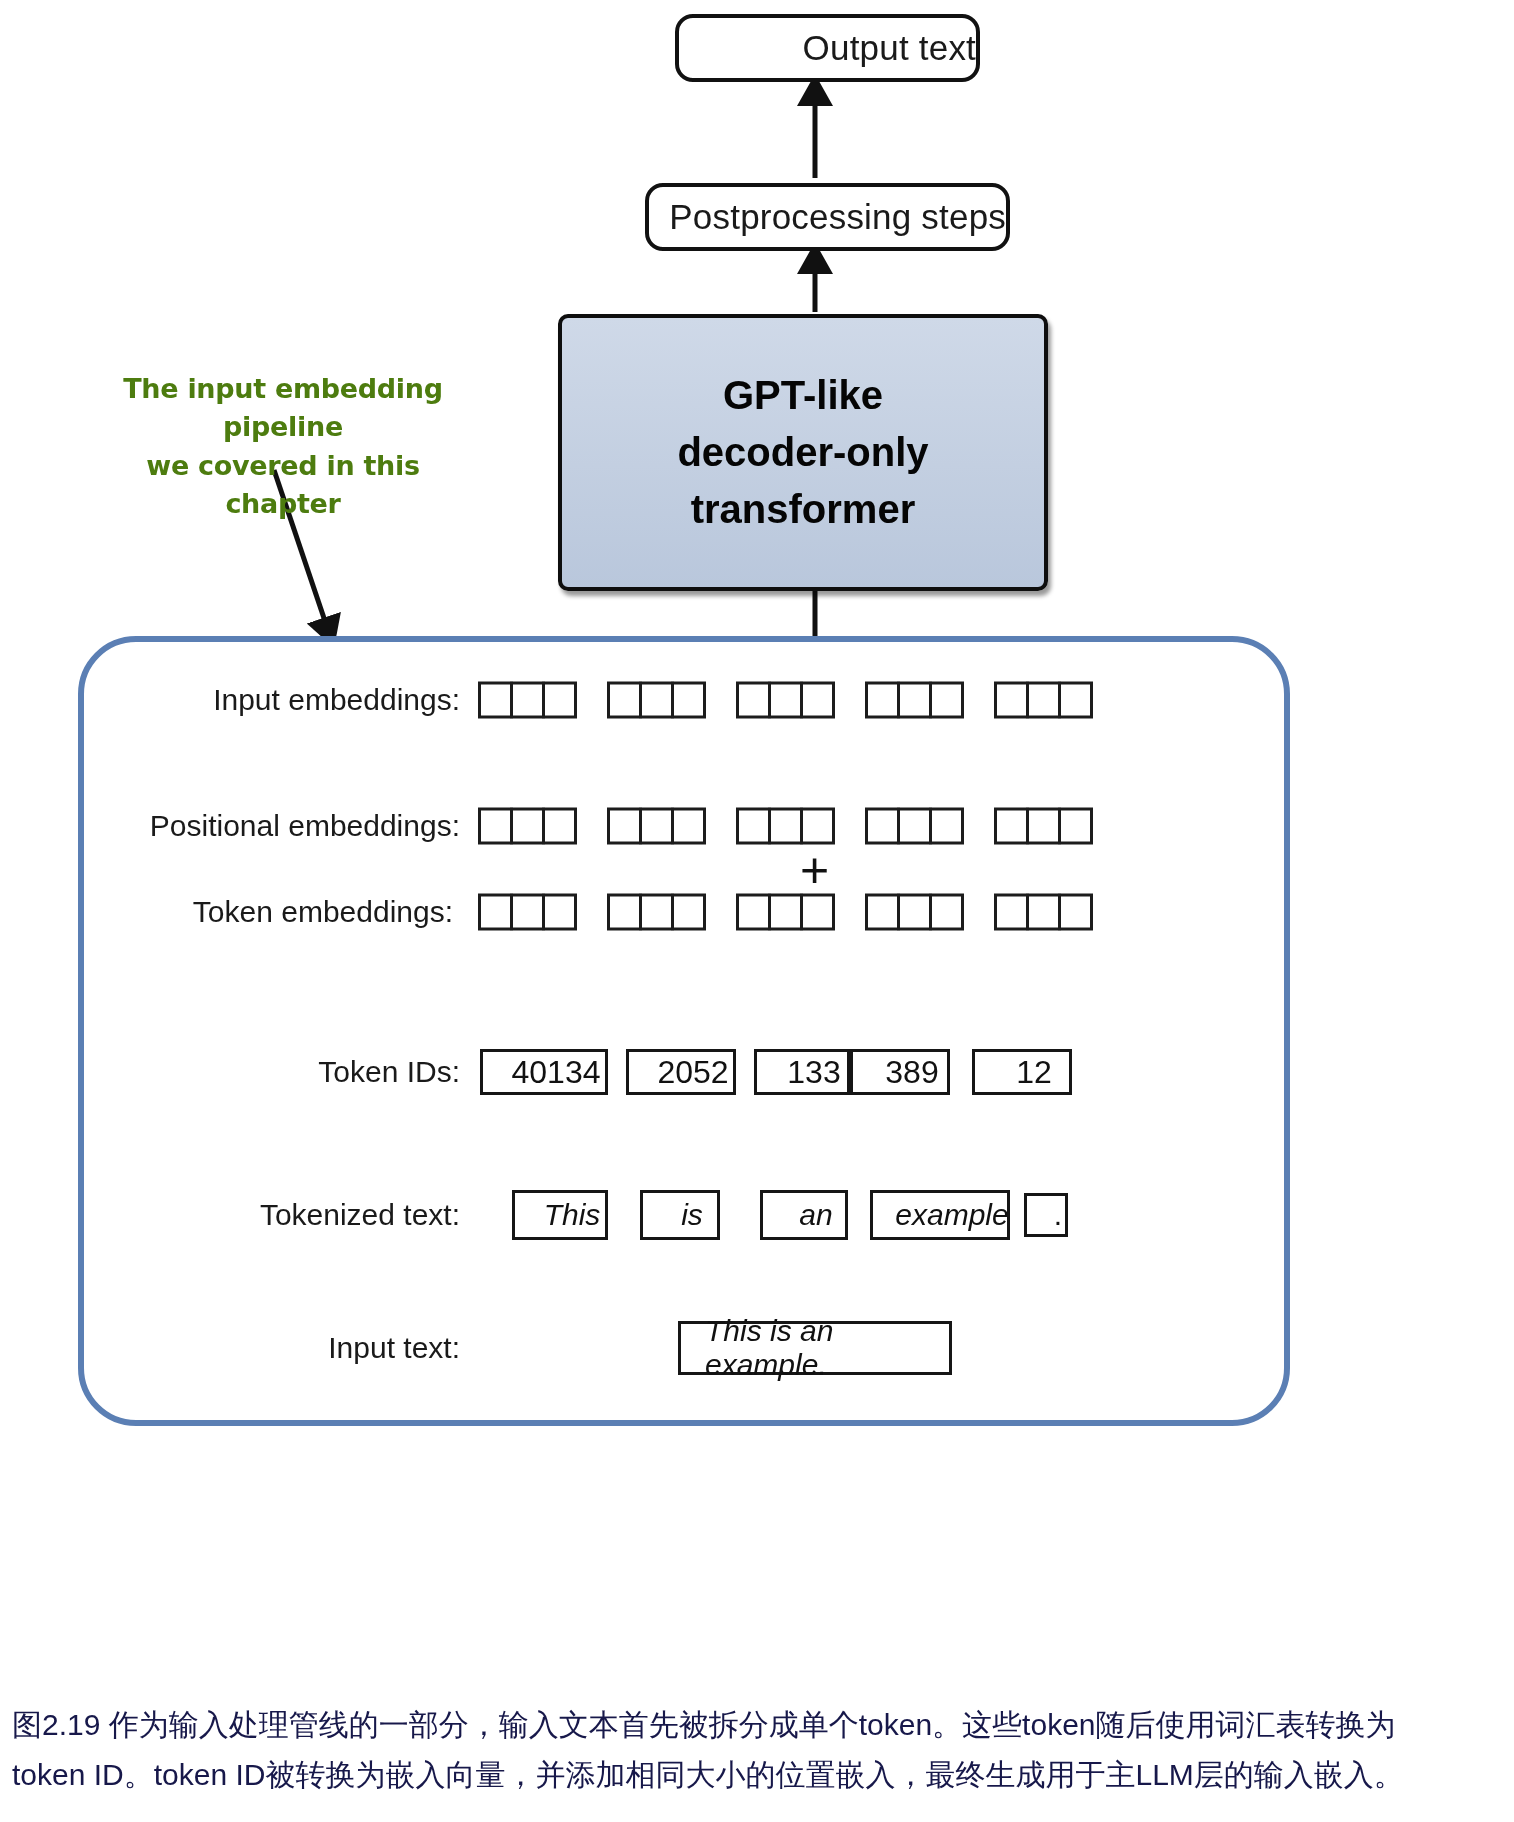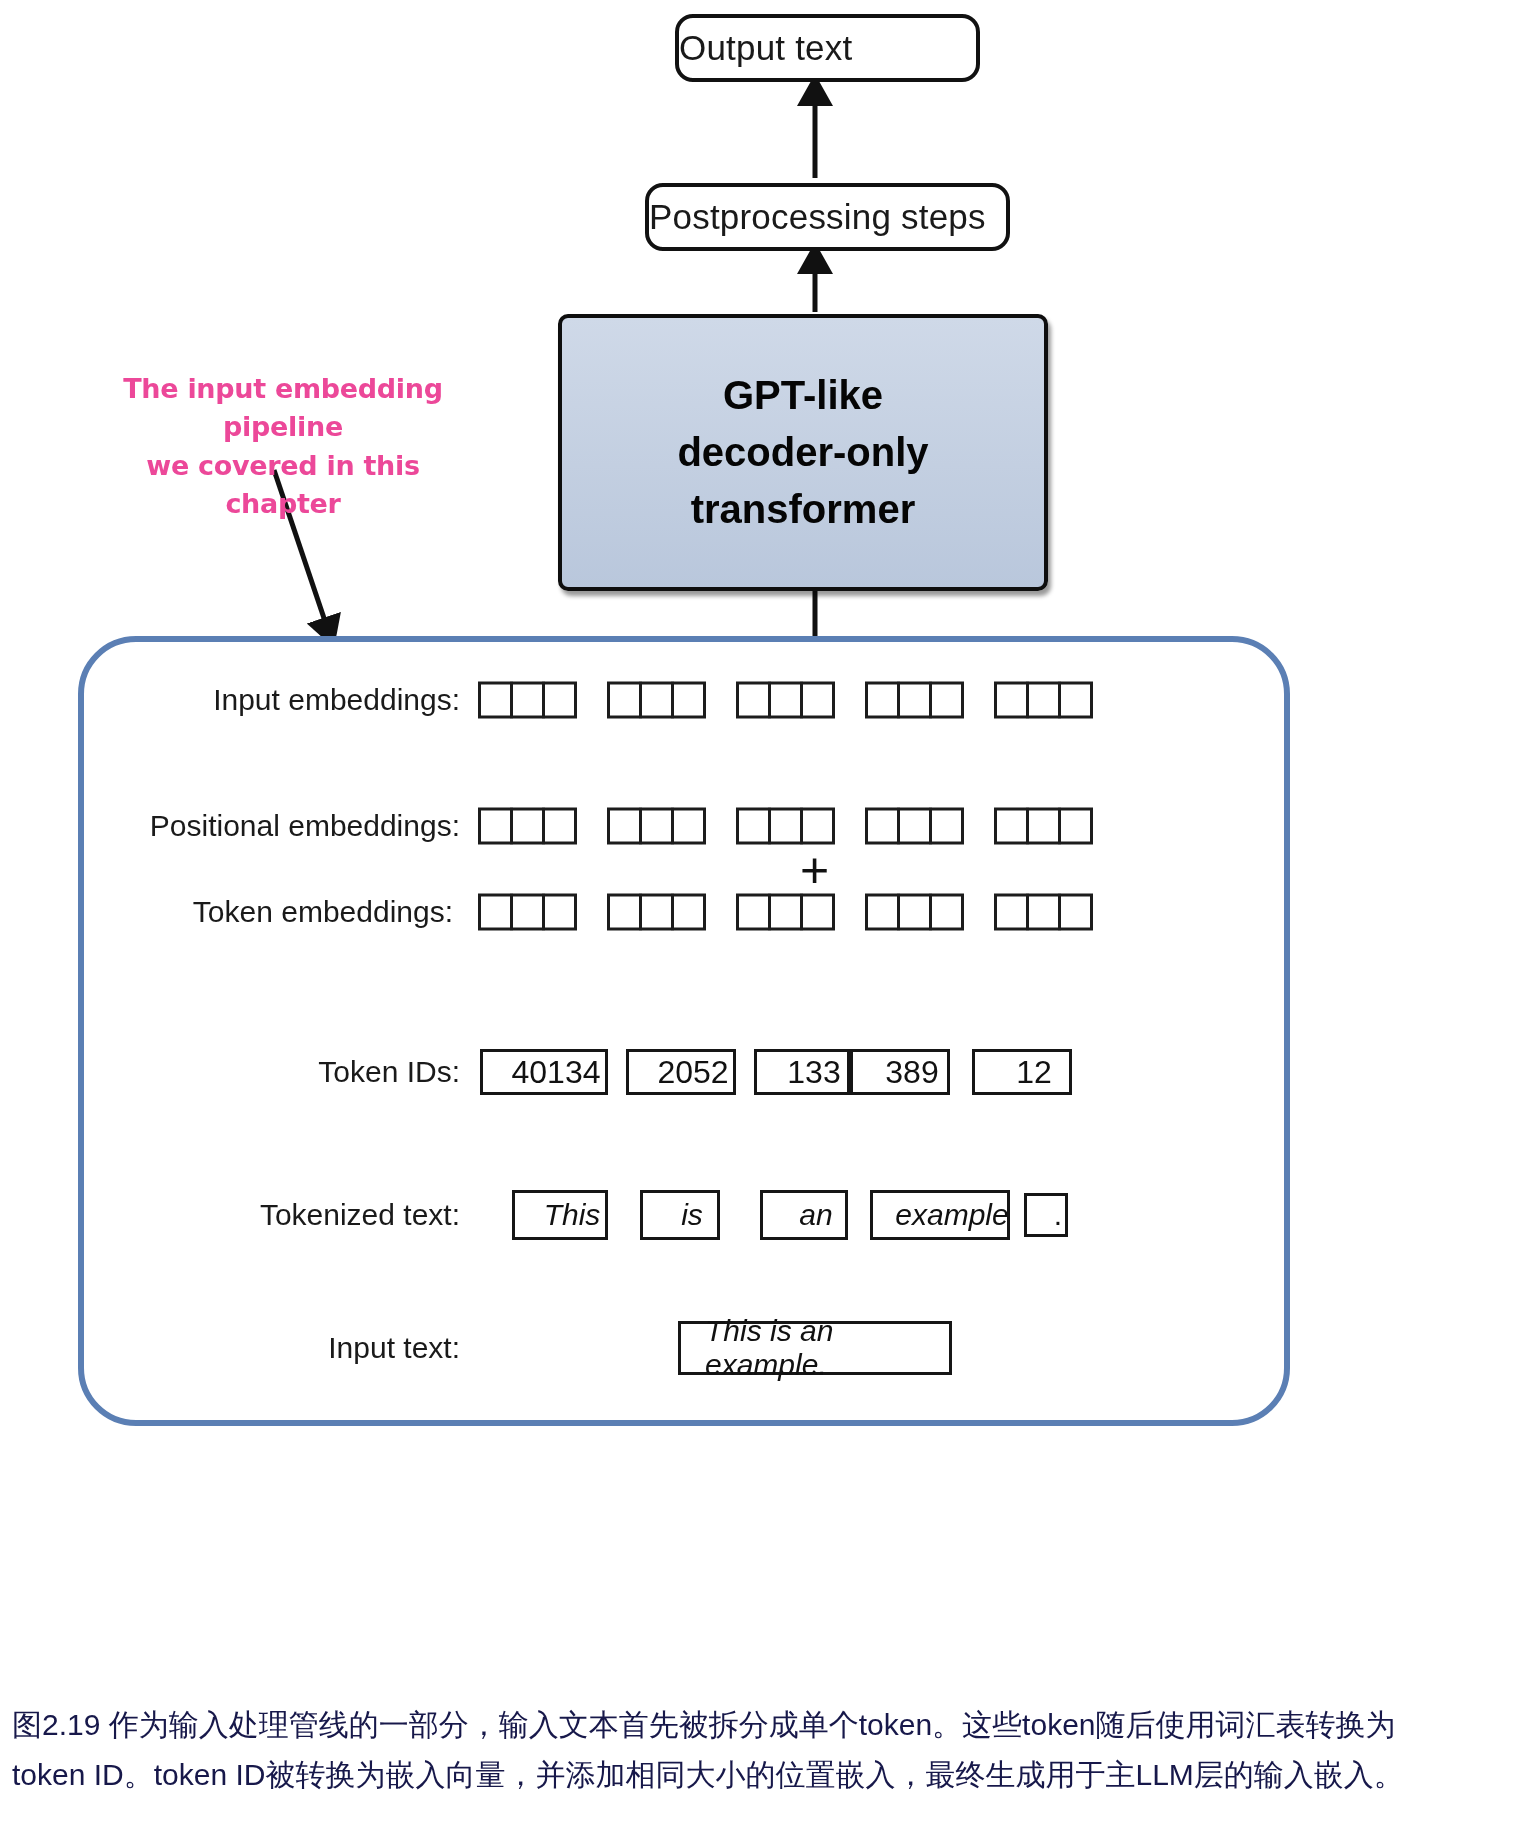--- a/index.html
+++ b/index.html
@@ -16,21 +16,21 @@
   }
 
   
   .pill {
     position: absolute;
     border: 4px solid #111111;
     border-radius: 18px;
     background: #ffffff;
     display: flex;
     align-items: center;
-    justify-content: flex-start;
+    justify-content: flex-end;
     font-size: 35px;
     color: #1a1a1a;
     letter-spacing: .2px;
     box-sizing: border-box;
   }
 
   #output-text-box {
     left: 675px; top: 14px; width: 305px; height: 68px;
   }
   #postprocessing-box {
@@ -127,21 +127,21 @@
 
   
   #annotation {
     position: absolute;
     left: 88px; top: 370px; width: 390px;
     font-family: "DejaVu Sans", sans-serif;
     font-weight: bold;
     font-size: 27px;
     line-height: 1.42;
     text-align: center;
-    color: #ec4899;
+    color: #4d7c0f;
     white-space: pre-line;
     letter-spacing: -0.3px;
   }
 
   
   #caption {
     position: absolute;
     left: 12px; top: 1700px; width: 1495px;
     font-size: 30px;
     line-height: 1.68;

